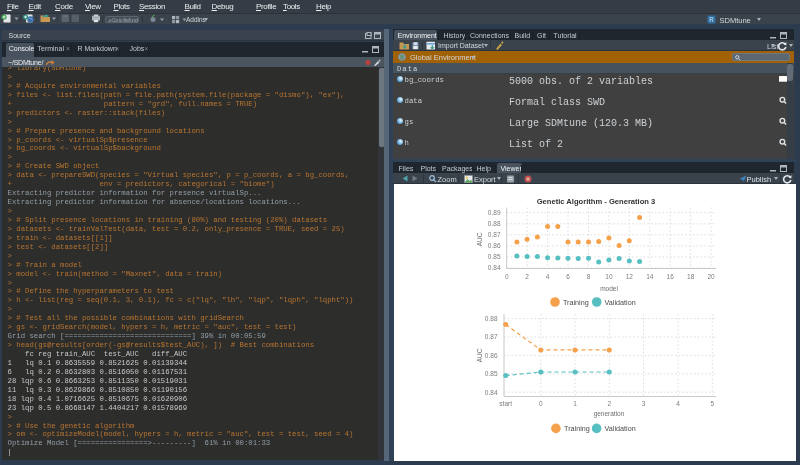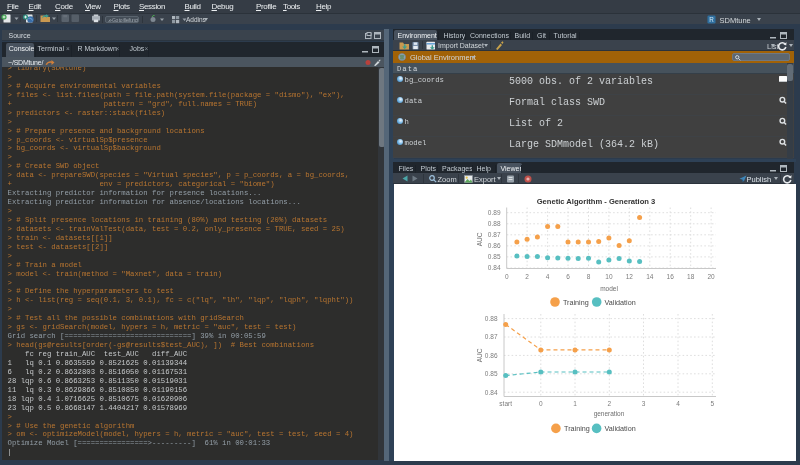--- a/index.html
+++ b/index.html
@@ -169,21 +169,21 @@
 <span style="color:#b87530">+                     pattern = "grd", full.names = TRUE)</span>
 <span style="color:#b87530">&gt; predictors &lt;- raster::stack(files)</span>
 <span style="color:#b87530">&gt; </span>
 <span style="color:#b87530">&gt; # Prepare presence and background locations</span>
 <span style="color:#b87530">&gt; p_coords &lt;- virtualSp$presence</span>
 <span style="color:#b87530">&gt; bg_coords &lt;- virtualSp$background</span>
 <span style="color:#b87530">&gt; </span>
 <span style="color:#b87530">&gt; # Create SWD object</span>
 <span style="color:#b87530">&gt; data &lt;- prepareSWD(species = "Virtual species", p = p_coords, a = bg_coords,</span>
 <span style="color:#b87530">+                    env = predictors, categorical = "biome")</span>
-<span style="color:#939ea7">Extracting predictor information for presence locations...</span>
+<span style="color:#939ea7">Extracting predictor information for presence virtualSp...</span>
 <span style="color:#939ea7">Extracting predictor information for absence/locations locations...</span>
 <span style="color:#b87530">&gt; </span>
 <span style="color:#b87530">&gt; # Split presence locations in training (80%) and testing (20%) datasets</span>
 <span style="color:#b87530">&gt; datasets &lt;- trainValTest(data, test = 0.2, only_presence = TRUE, seed = 25)</span>
 <span style="color:#b87530">&gt; train &lt;- datasets[[1]]</span>
 <span style="color:#b87530">&gt; test &lt;- datasets[[2]]</span>
 <span style="color:#b87530">&gt; </span>
 <span style="color:#b87530">&gt; # Train a model</span>
 <span style="color:#b87530">&gt; model &lt;- train(method = "Maxnet", data = train)</span>
 <span style="color:#b87530">&gt; </span>
@@ -283,20 +283,31 @@
       <span class="ename">bg_coords</span>
       <span class="eval">5000 obs. of 2 variables</span>
       <span class="eic">
         <span class="icgrid"></span>
       </span>
     </div>
 <div class="erow">
       <span class="bdot"></span>
       <span class="ename">data</span>
       <span class="eval">Formal class SWD</span>
+      <span class="eic">
+        <svg width="8" height="9" viewBox="0 0 9 9" style="display:block">
+          <circle cx="3.8" cy="3.6" r="2.6" fill="none" stroke="#dde1e4" stroke-width="1.6"></circle>
+          <line x1="5.8" y1="5.6" x2="8" y2="7.8" stroke="#dde1e4" stroke-width="1.7"></line>
+        </svg>
+      </span>
+    </div>
+<div class="erow">
+      <span class="bdot"></span>
+      <span class="ename">gs</span>
+      <span class="eval">Large SDMtune (120.3 MB)</span>
       <span class="eic">
         <svg width="8" height="9" viewBox="0 0 9 9" style="display:block">
           <circle cx="3.8" cy="3.6" r="2.6" fill="none" stroke="#dde1e4" stroke-width="1.6"></circle>
           <line x1="5.8" y1="5.6" x2="8" y2="7.8" stroke="#dde1e4" stroke-width="1.7"></line>
         </svg>
       </span>
     </div>
 <div class="erow">
       <span class="bdot"></span>
       <span class="ename">h</span>

